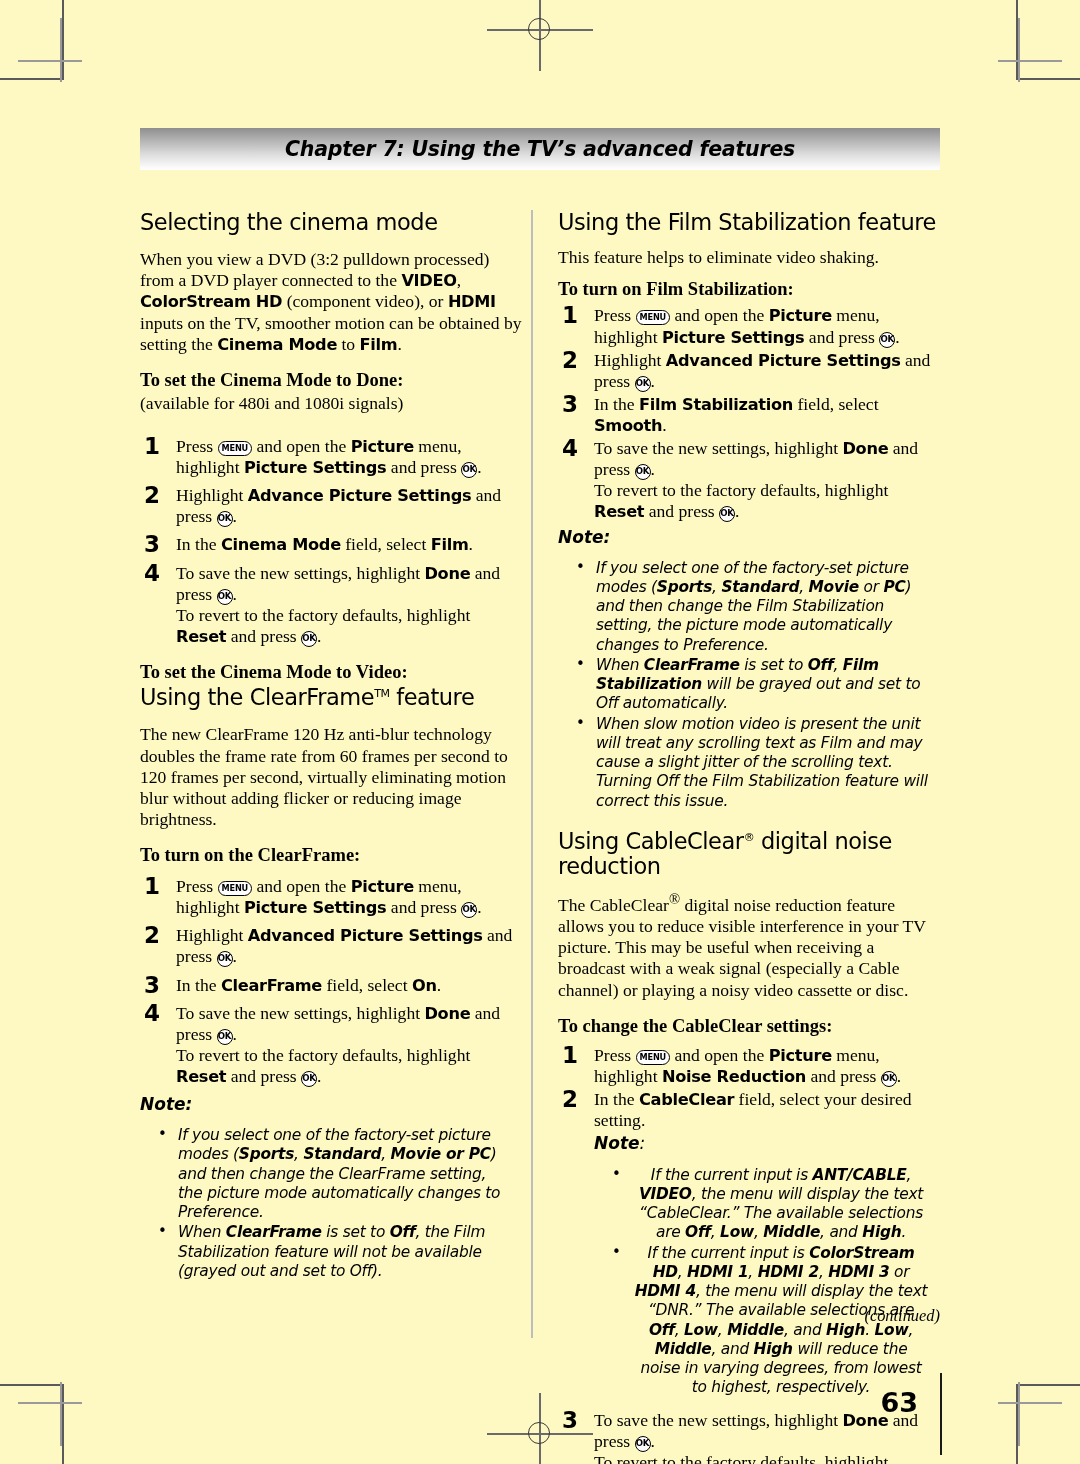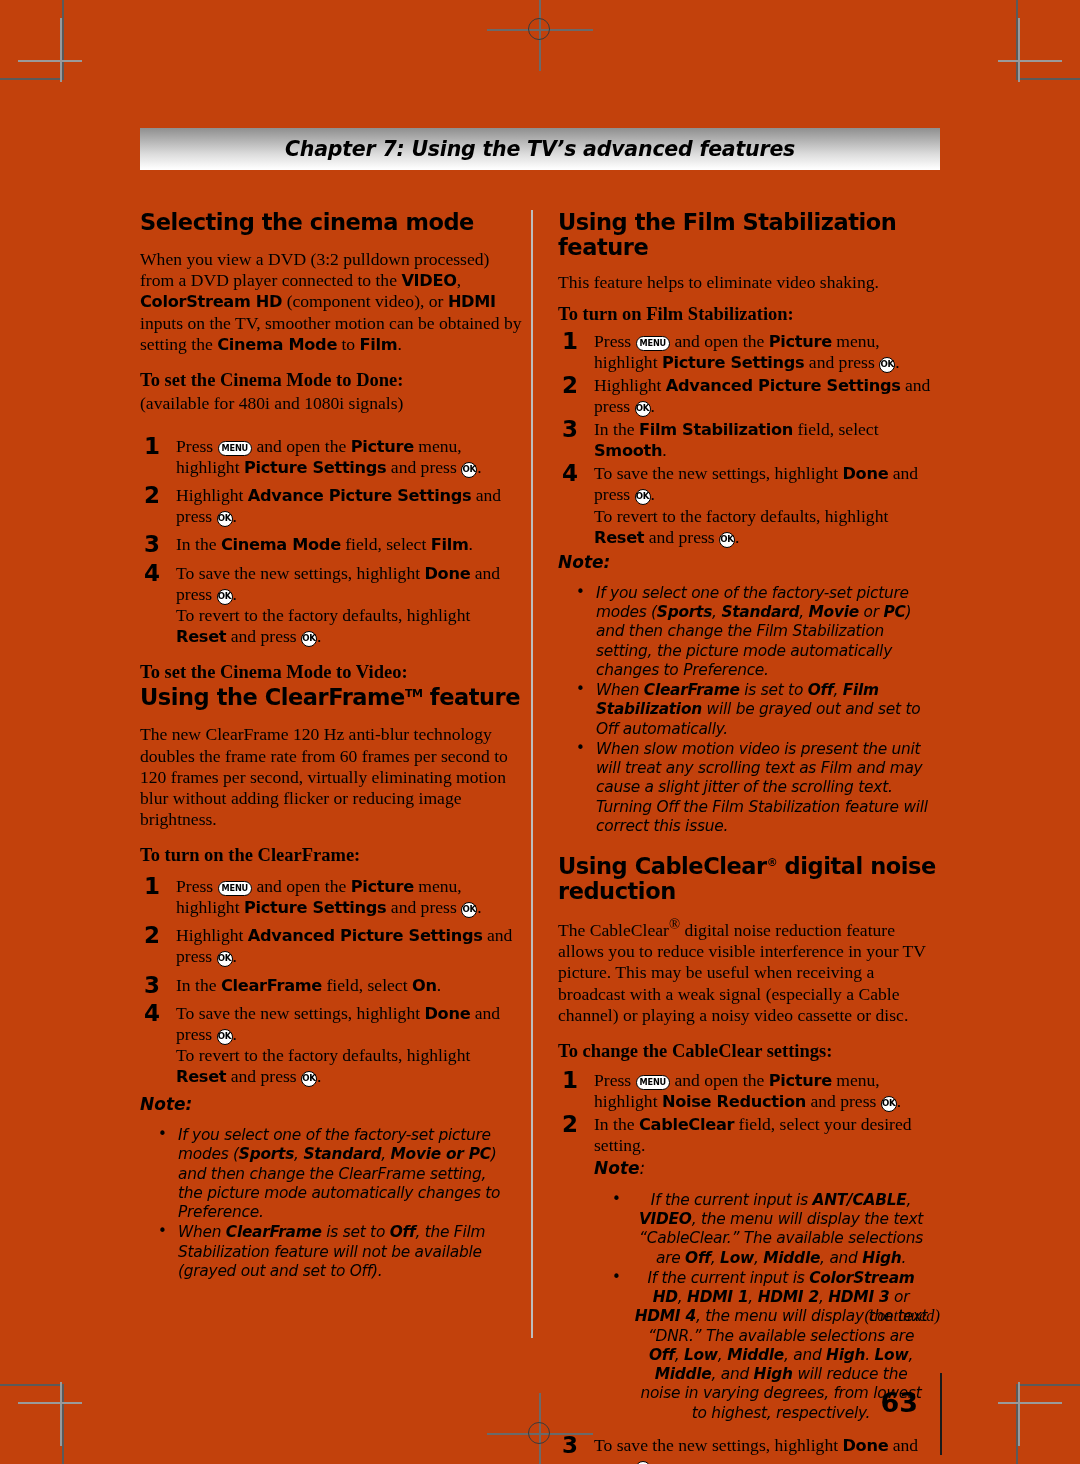--- a/index.html
+++ b/index.html
@@ -4,21 +4,21 @@
 <style>
   html, body {
     margin: 0;
     padding: 0;
     background: #ffffff;
   }
   #page {
     position: relative;
     width: 1080px;
     height: 1464px;
-    background: #c2410c;
+    background: #fef9c3;
     overflow: hidden;
     font-family: "Liberation Serif", serif;
     color: #000;
   }
 
   
   .crop { position: absolute; background: #5a5a5a; }
   .crop.h { height: 2px; }
   .crop.v { width: 2px; }
   .crop.light { background: #9a9a9a; }
@@ -85,21 +85,21 @@
     left: 391px;
     top: 0px;
     width: 1.5px;
     height: 1128px;
     background: #bdbdbd;
   }
 
   
   h2.sec {
     font-family: "DejaVu Sans", sans-serif;
-    font-weight: bold;
+    font-weight: normal;
     font-size: 22.5px;
     line-height: 1.12;
     letter-spacing: -0.45px;
     margin: 0 0 14px 0;
   }
   h2.sec sup {
     font-size: 11px;
     vertical-align: super;
     line-height: 0;
   }

